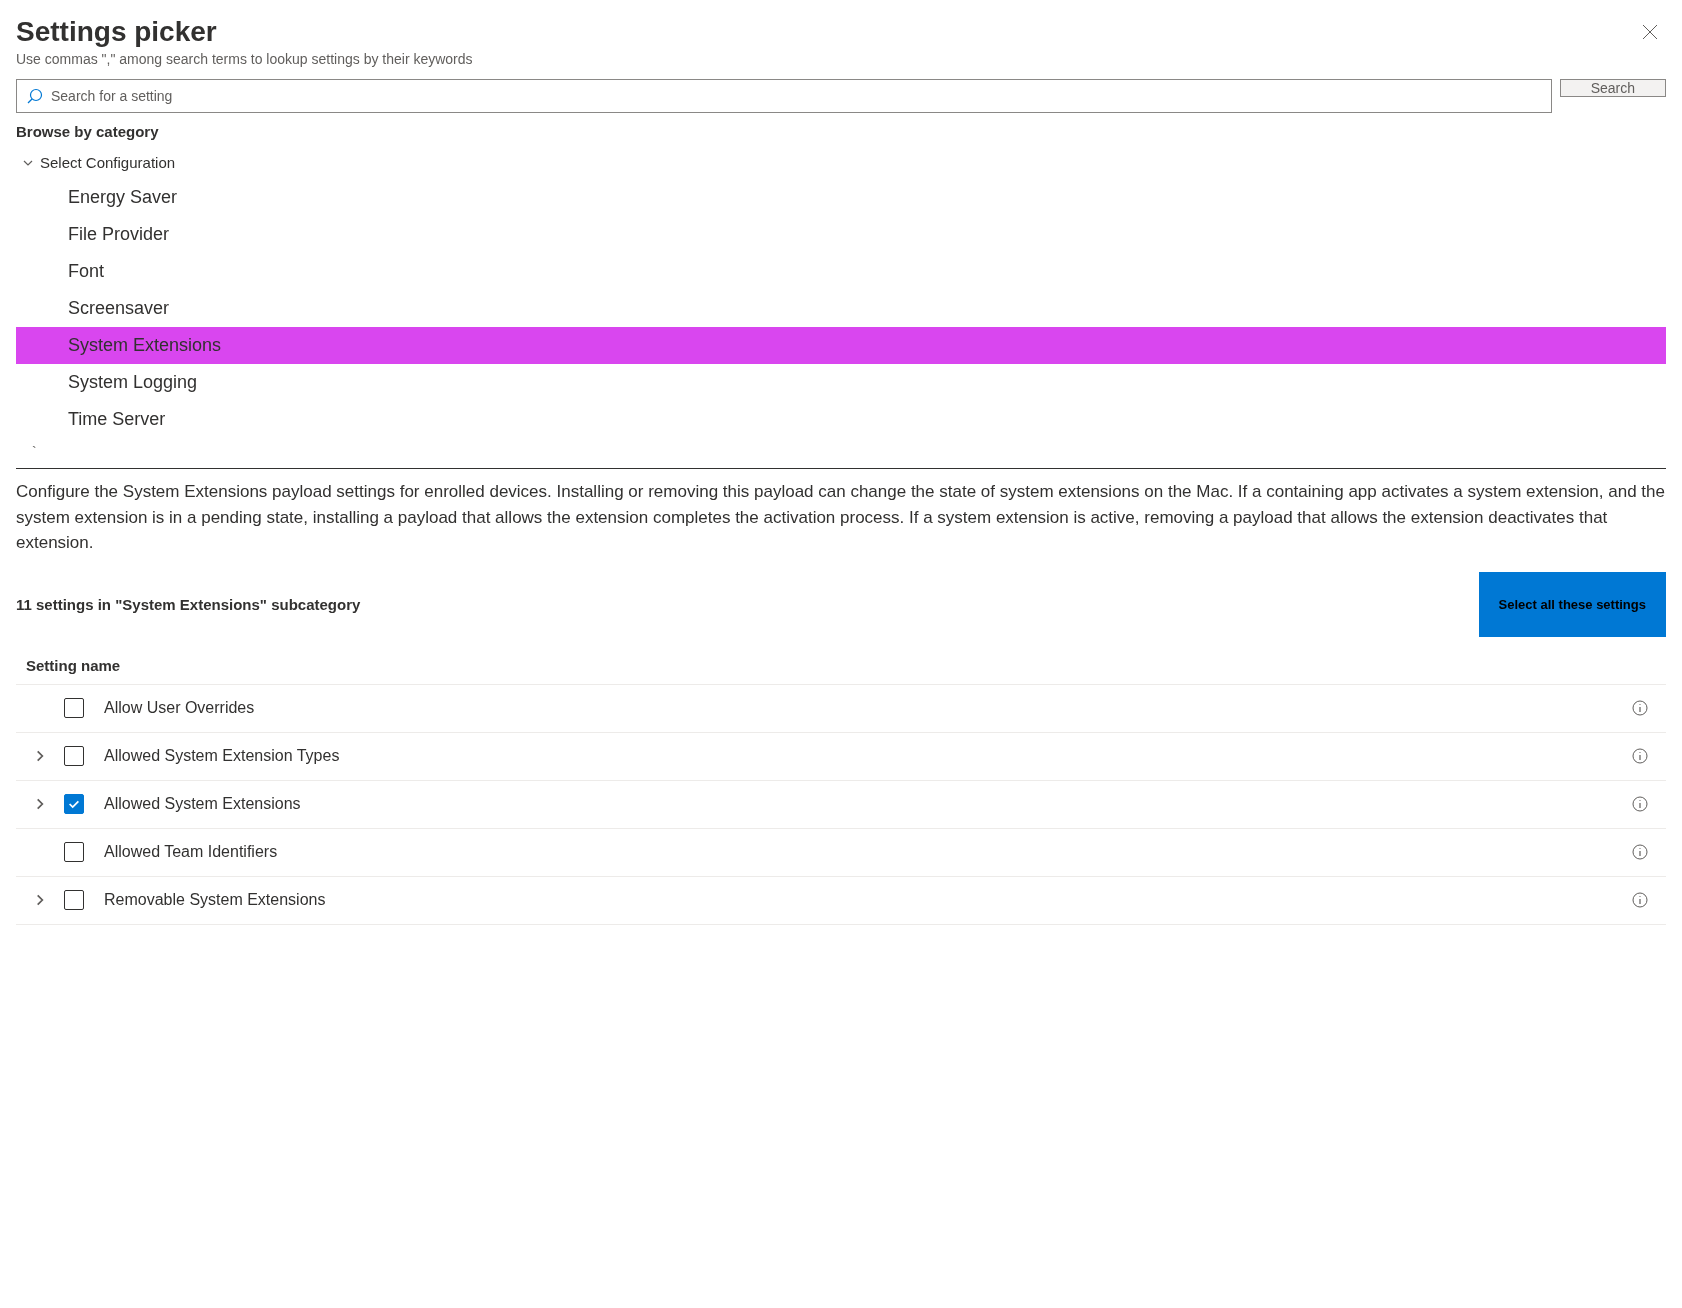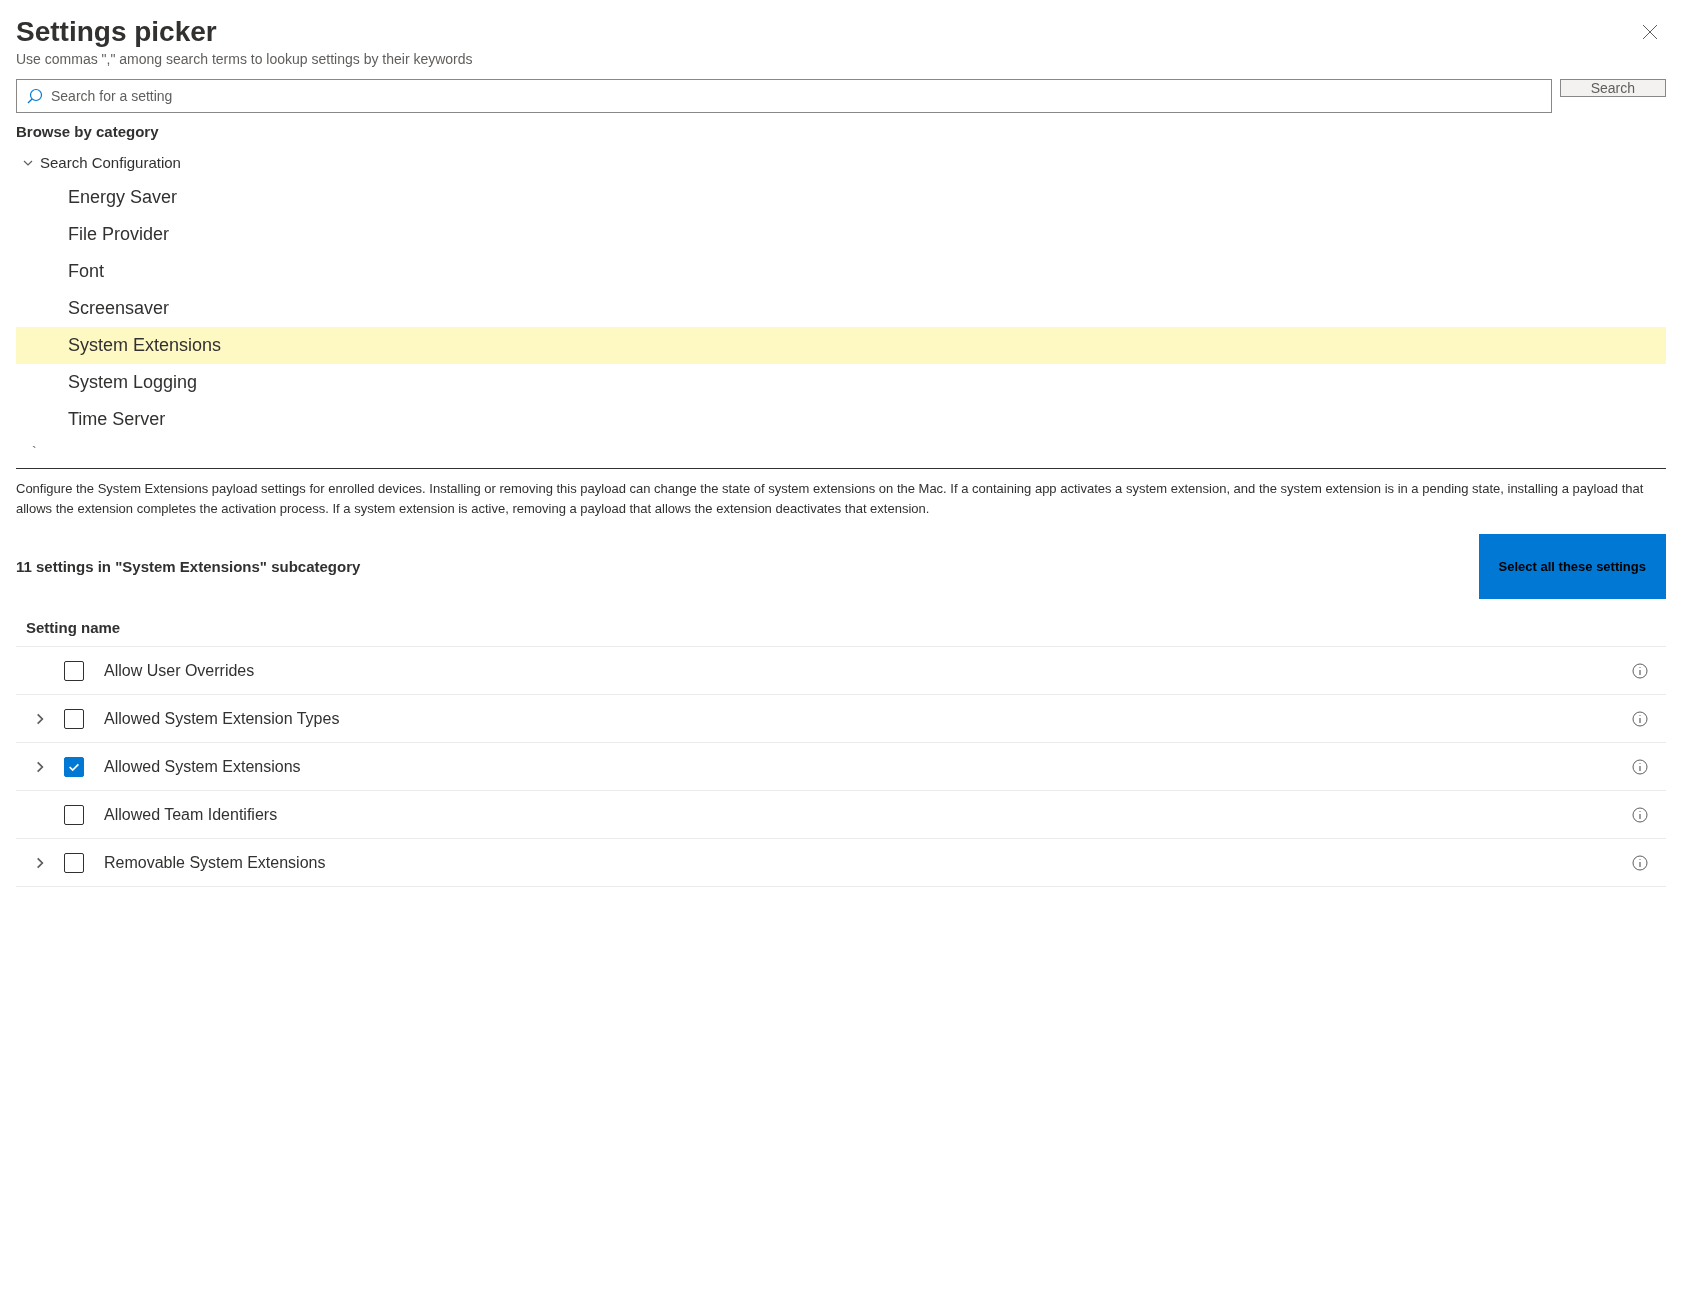--- a/index.html
+++ b/index.html
@@ -105,35 +105,35 @@
     }
     .tree-children {
       padding-left: 0;
     }
     .tree-item {
       padding: 8px 0 8px 52px;
       font-size: 18px;
       cursor: pointer;
     }
     .tree-item.selected {
-      background: #fef9c3;
+      background: #d946ef;
     }
     .trailing-tick {
       padding-left: 16px;
       color: #605e5c;
       font-size: 14px;
       height: 18px;
     }
     .divider {
       border: none;
       border-top: 1px solid #323130;
       margin: 6px 0 10px 0;
     }
     .description {
-      font-size: 13px;
+      font-size: 17px;
       line-height: 1.5;
       margin-bottom: 16px;
     }
     .subcat-row {
       display: flex;
       justify-content: space-between;
       align-items: center;
       margin-bottom: 10px;
     }
     .subcat-label {
@@ -249,21 +249,21 @@
 
 <div class="browse-label">Browse by category</div>
 
 <div class="category-tree">
   <div class="tree-parent">
     <span class="chev">
       <svg viewBox="0 0 12 12" fill="none" stroke="currentColor" stroke-width="1.2">
         <polyline points="2,4 6,8 10,4"></polyline>
       </svg>
     </span>
-    <span>Search Configuration</span>
+    <span>Select Configuration</span>
   </div>
   <div class="tree-children" id="tree-children">
       <div class="tree-item">Energy Saver</div>
       <div class="tree-item">File Provider</div>
       <div class="tree-item">Font</div>
       <div class="tree-item">Screensaver</div>
       <div class="tree-item selected">System Extensions</div>
       <div class="tree-item">System Logging</div>
       <div class="tree-item">Time Server</div>
     </div>

